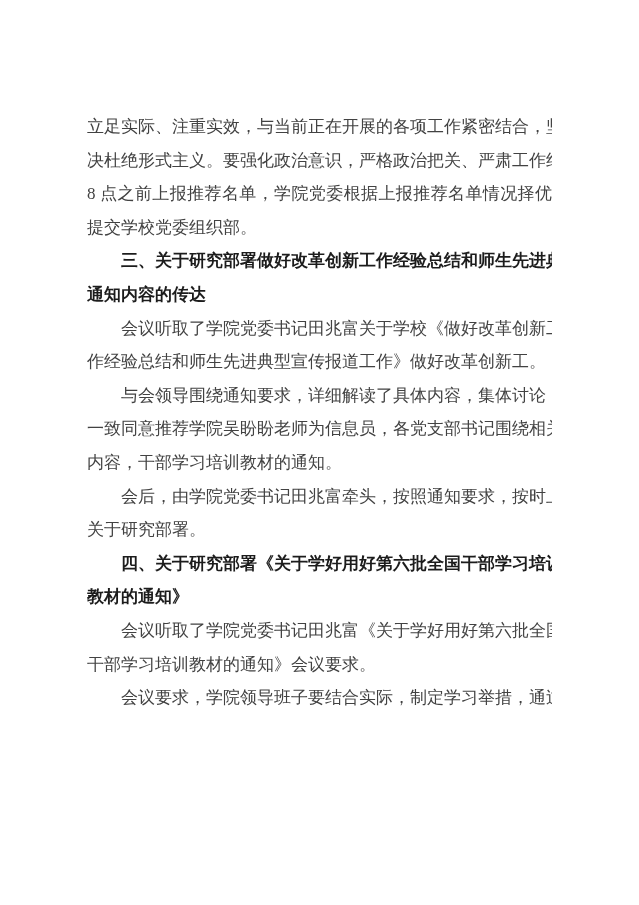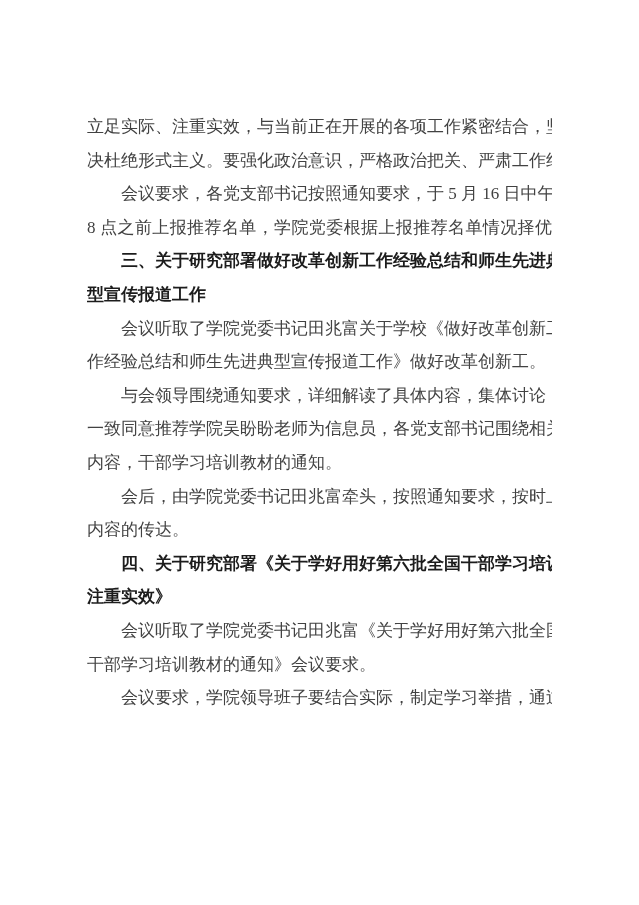--- a/index.html
+++ b/index.html
@@ -39,48 +39,48 @@
 <body>
 
 <div class="page">
 
   <div>
     <div class="line just">立足实际、注重实效，与当前正在开展的各项工作紧密结合，坚</div>
     <div class="line just">决杜绝形式主义。要强化政治意识，严格政治把关、严肃工作纪</div>
   </div>
 
   <div>
-    <div class="line just ind">会议要求，各党支部书记按照通知要求，于 5 月 16 日中午</div>
     <div class="line just">8 点之前上报推荐名单，学院党委根据上报推荐名单情况择优</div>
+    <div class="line">提交学校党委组织部。</div>
   </div>
 
   <div>
     <div class="line heading just ind">三、关于研究部署做好改革创新工作经验总结和师生先进典</div>
-    <div class="line heading">型宣传报道工作</div>
+    <div class="line heading">通知内容的传达</div>
   </div>
 
   <div>
     <div class="line just ind">会议听取了学院党委书记田兆富关于学校《做好改革创新工</div>
     <div class="line">作经验总结和师生先进典型宣传报道工作》做好改革创新工。</div>
   </div>
 
   <div>
     <div class="line just ind">与会领导围绕通知要求，详细解读了具体内容，集体讨论，</div>
     <div class="line just">一致同意推荐学院吴盼盼老师为信息员，各党支部书记围绕相关</div>
     <div class="line">内容，干部学习培训教材的通知。</div>
   </div>
 
   <div>
     <div class="line just ind">会后，由学院党委书记田兆富牵头，按照通知要求，按时上</div>
-    <div class="line">内容的传达。</div>
+    <div class="line">关于研究部署。</div>
   </div>
 
   <div>
     <div class="line heading just ind">四、关于研究部署《关于学好用好第六批全国干部学习培训</div>
-    <div class="line heading">注重实效》</div>
+    <div class="line heading">教材的通知》</div>
   </div>
 
   <div>
     <div class="line just ind">会议听取了学院党委书记田兆富《关于学好用好第六批全国</div>
     <div class="line">干部学习培训教材的通知》会议要求。</div>
   </div>
 
   <div>
     <div class="line just ind">会议要求，学院领导班子要结合实际，制定学习举措，通过</div>
   </div>

